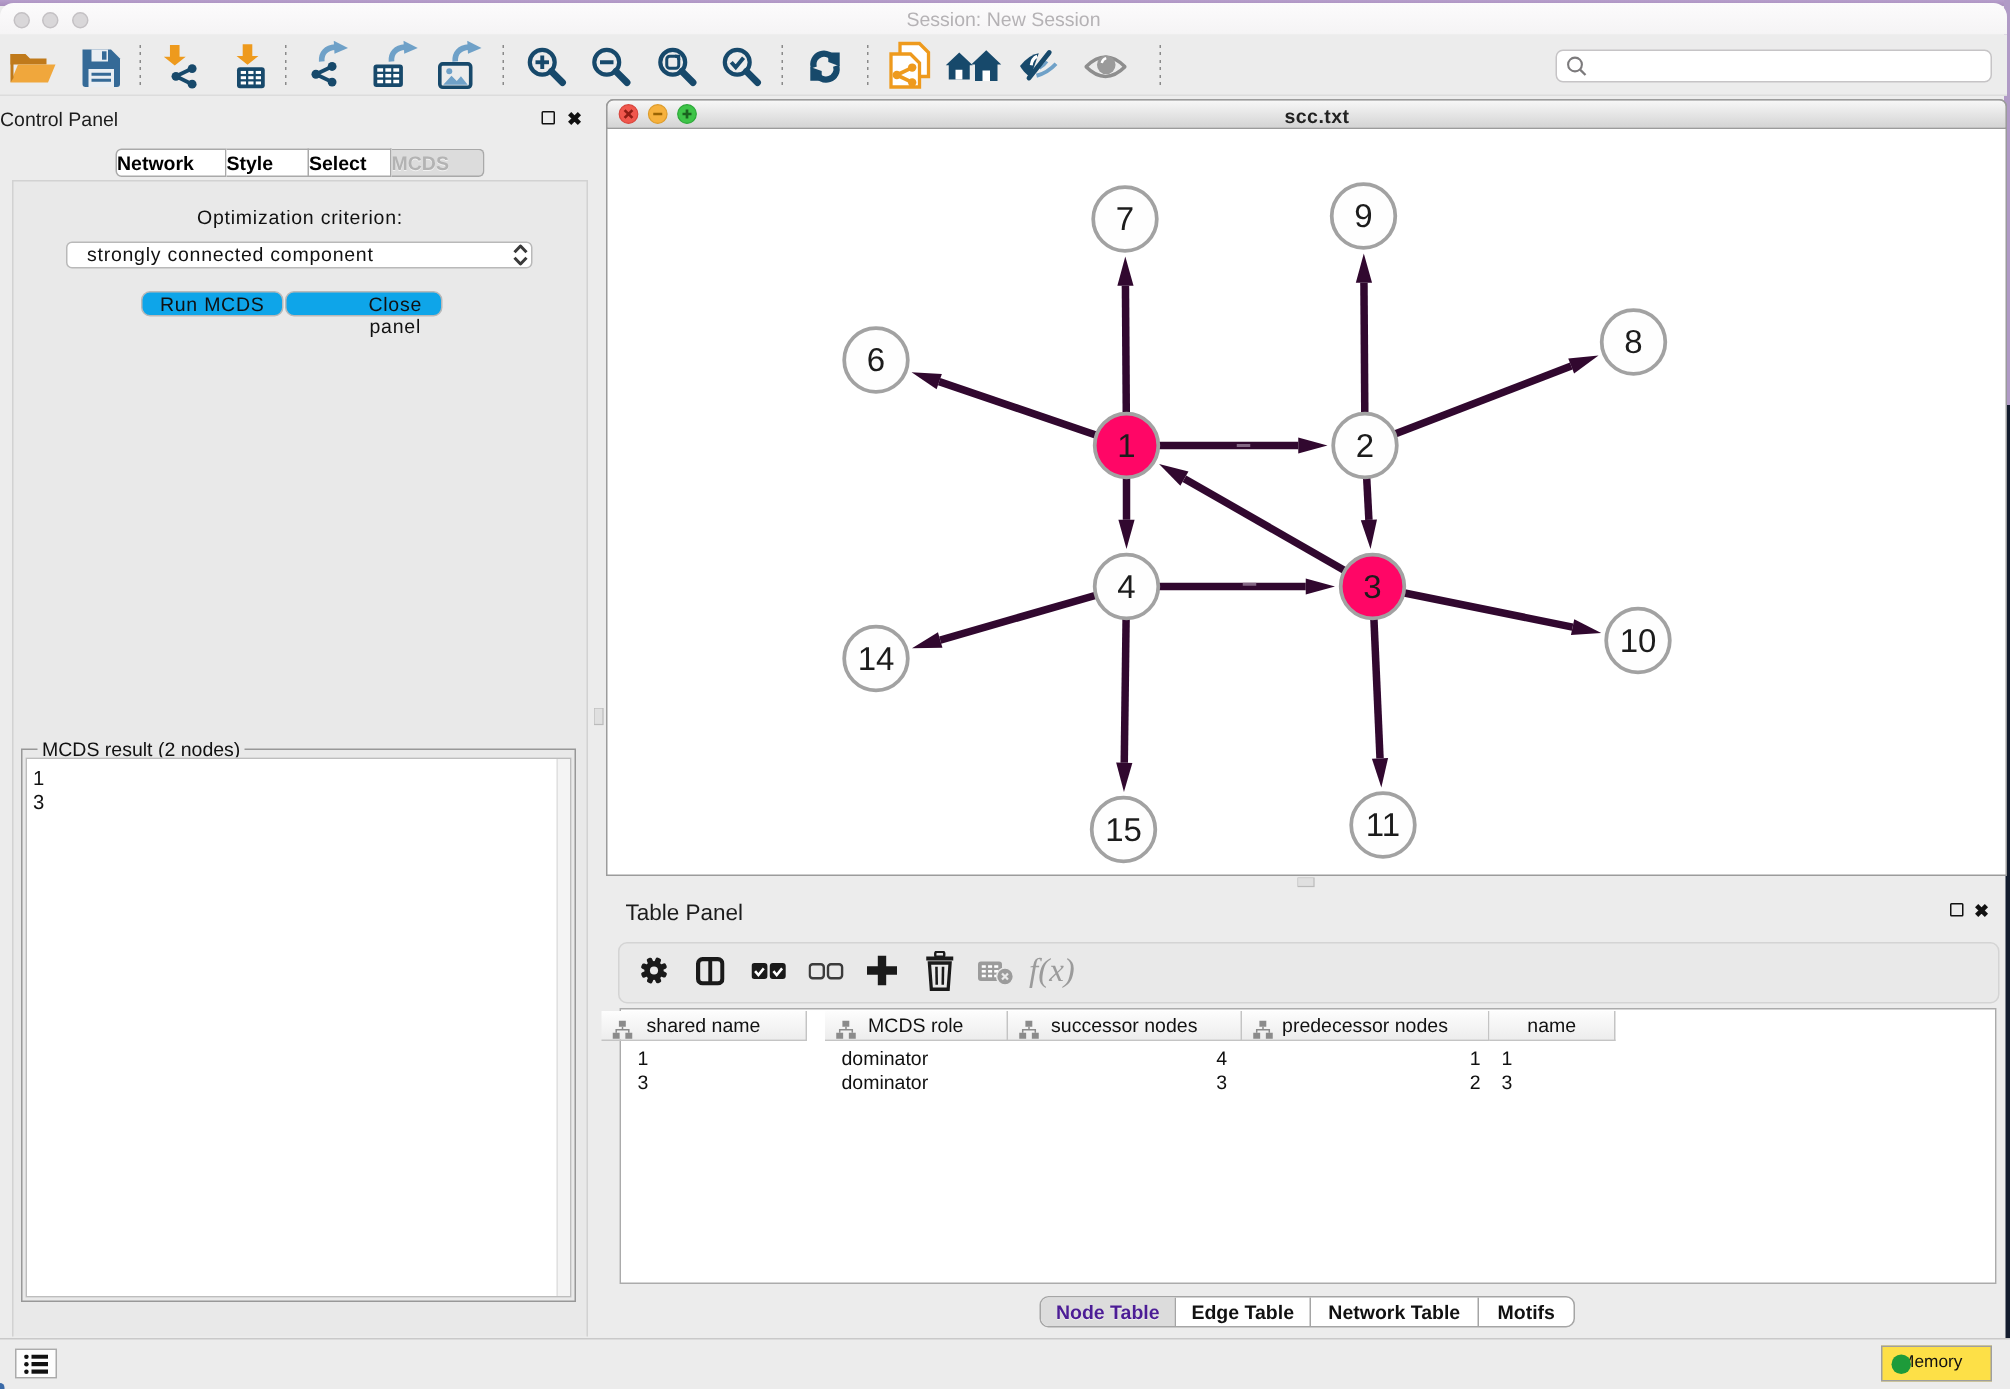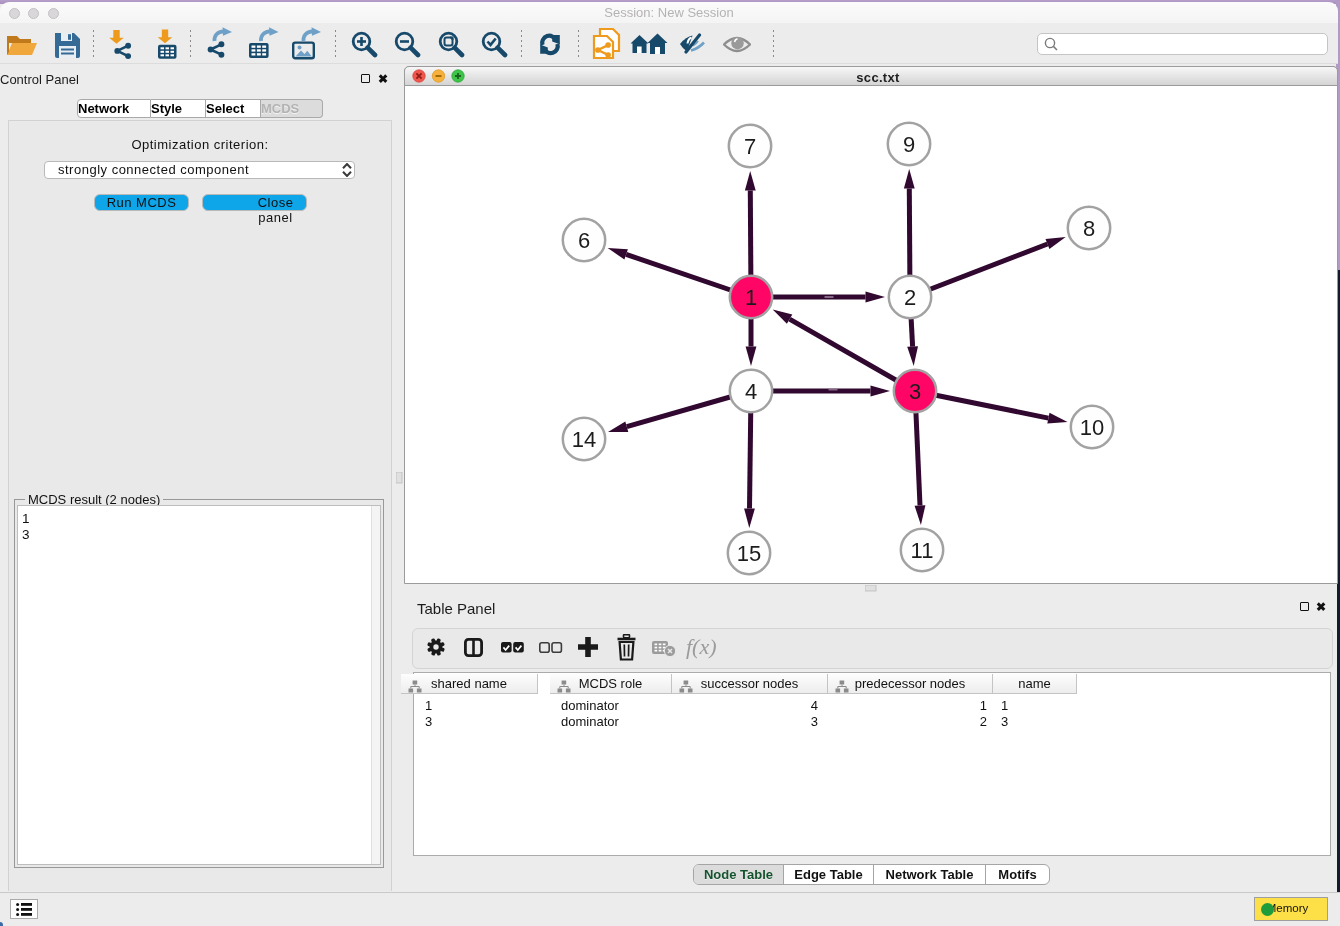--- a/index.html
+++ b/index.html
@@ -69,21 +69,21 @@
   #tp-table { left:413px; top:672px; width:918px; height:184px; background:#fff; border:1px solid #ababab; }
   .thcell { position:absolute; top:674px; height:20px; background:linear-gradient(#fdfdfd,#ededed);
     border-right:1px solid #c4c4c4; border-bottom:1px solid #c4c4c4; font-size:13px; color:#111; text-align:center; line-height:19px; }
   .trow { position:absolute; font-size:13px; color:#111; }
 
   
   #btabs { left:693px; top:864px; height:21px; display:flex; border:1px solid #a5a5a5; border-radius:6px; background:#fff; }
   .btab { height:19px; line-height:19px; font-size:13px; font-weight:bold; color:#111; text-align:center;
     border-right:1px solid #a5a5a5; }
   .btab.last { border-right:none; }
-  .btab.sel { background:#dcdcdc; color:#14532d; text-shadow:0 1px 0 #f0f0f0; border-radius:5px 0 0 5px; }
+  .btab.sel { background:#dcdcdc; color:#4c1d95; text-shadow:0 1px 0 #f0f0f0; border-radius:5px 0 0 5px; }
 
   
   #statusbar { left:0; top:892px; width:1340px; height:34px; background:#ececec; border-top:1px solid #c9c9c9; }
   #list-btn { left:10px; top:899px; width:28px; height:20px; background:#fdfdfd; border:1px solid #ababab; }
   #mem-btn { left:1254px; top:897px; width:74px; height:24px; background:#fde047; border:1px solid #9f9f9f;
     font-size:11.5px; color:#111; text-align:center; padding:4px 7px 0 0; }
   #mem-dot { left:1261px; top:903px; width:13px; height:13px; border-radius:50%; background:#1e9b3a; }
 </style>
 </head>
 <body>
@@ -244,21 +244,21 @@
     <div class="tab last sel" style="width:62px;">MCDS</div>
   </div>
   <div class="abs" id="cp-body"></div>
   <div class="abs" id="opt-label">Optimization criterion:</div>
   <div class="abs" id="cp-select">strongly connected component</div>
 <svg class="abs" style="left:341px;top:163px;" width="12" height="14" viewBox="0 0 12 14">
     <path d="M2 5.2 L6 1 L10 5.2" fill="none" stroke="#3a3a3a" stroke-width="2"></path>
     <path d="M2 8.8 L6 13 L10 8.8" fill="none" stroke="#3a3a3a" stroke-width="2"></path>
   </svg>
   <div class="btn" style="left:94px; top:194px; width:95px;">Run MCDS</div>
-  <div class="btn" style="left:202px; top:194px; width:105px;padding-left:42px;">Close panel</div>
+  <div class="btn" style="left:190px; top:194px; width:105px;padding-left:42px;">Close panel</div>
   <div class="abs" id="fieldset"></div>
   <div class="abs" id="fieldset-legend">MCDS result (2 nodes)</div>
   <div class="abs" id="result-box"></div>
   <div class="abs" id="result-scroll"></div>
   <div class="abs" id="result-text">1<br>3</div>
 
   <div class="abs" id="net-win"></div>
   <div class="abs" id="net-titlebar"></div>
   <div class="abs" id="net-title">scc.txt</div>
   <svg class="abs" style="left:410px;top:69px;" width="60" height="14" viewBox="0 -7 60 14">

